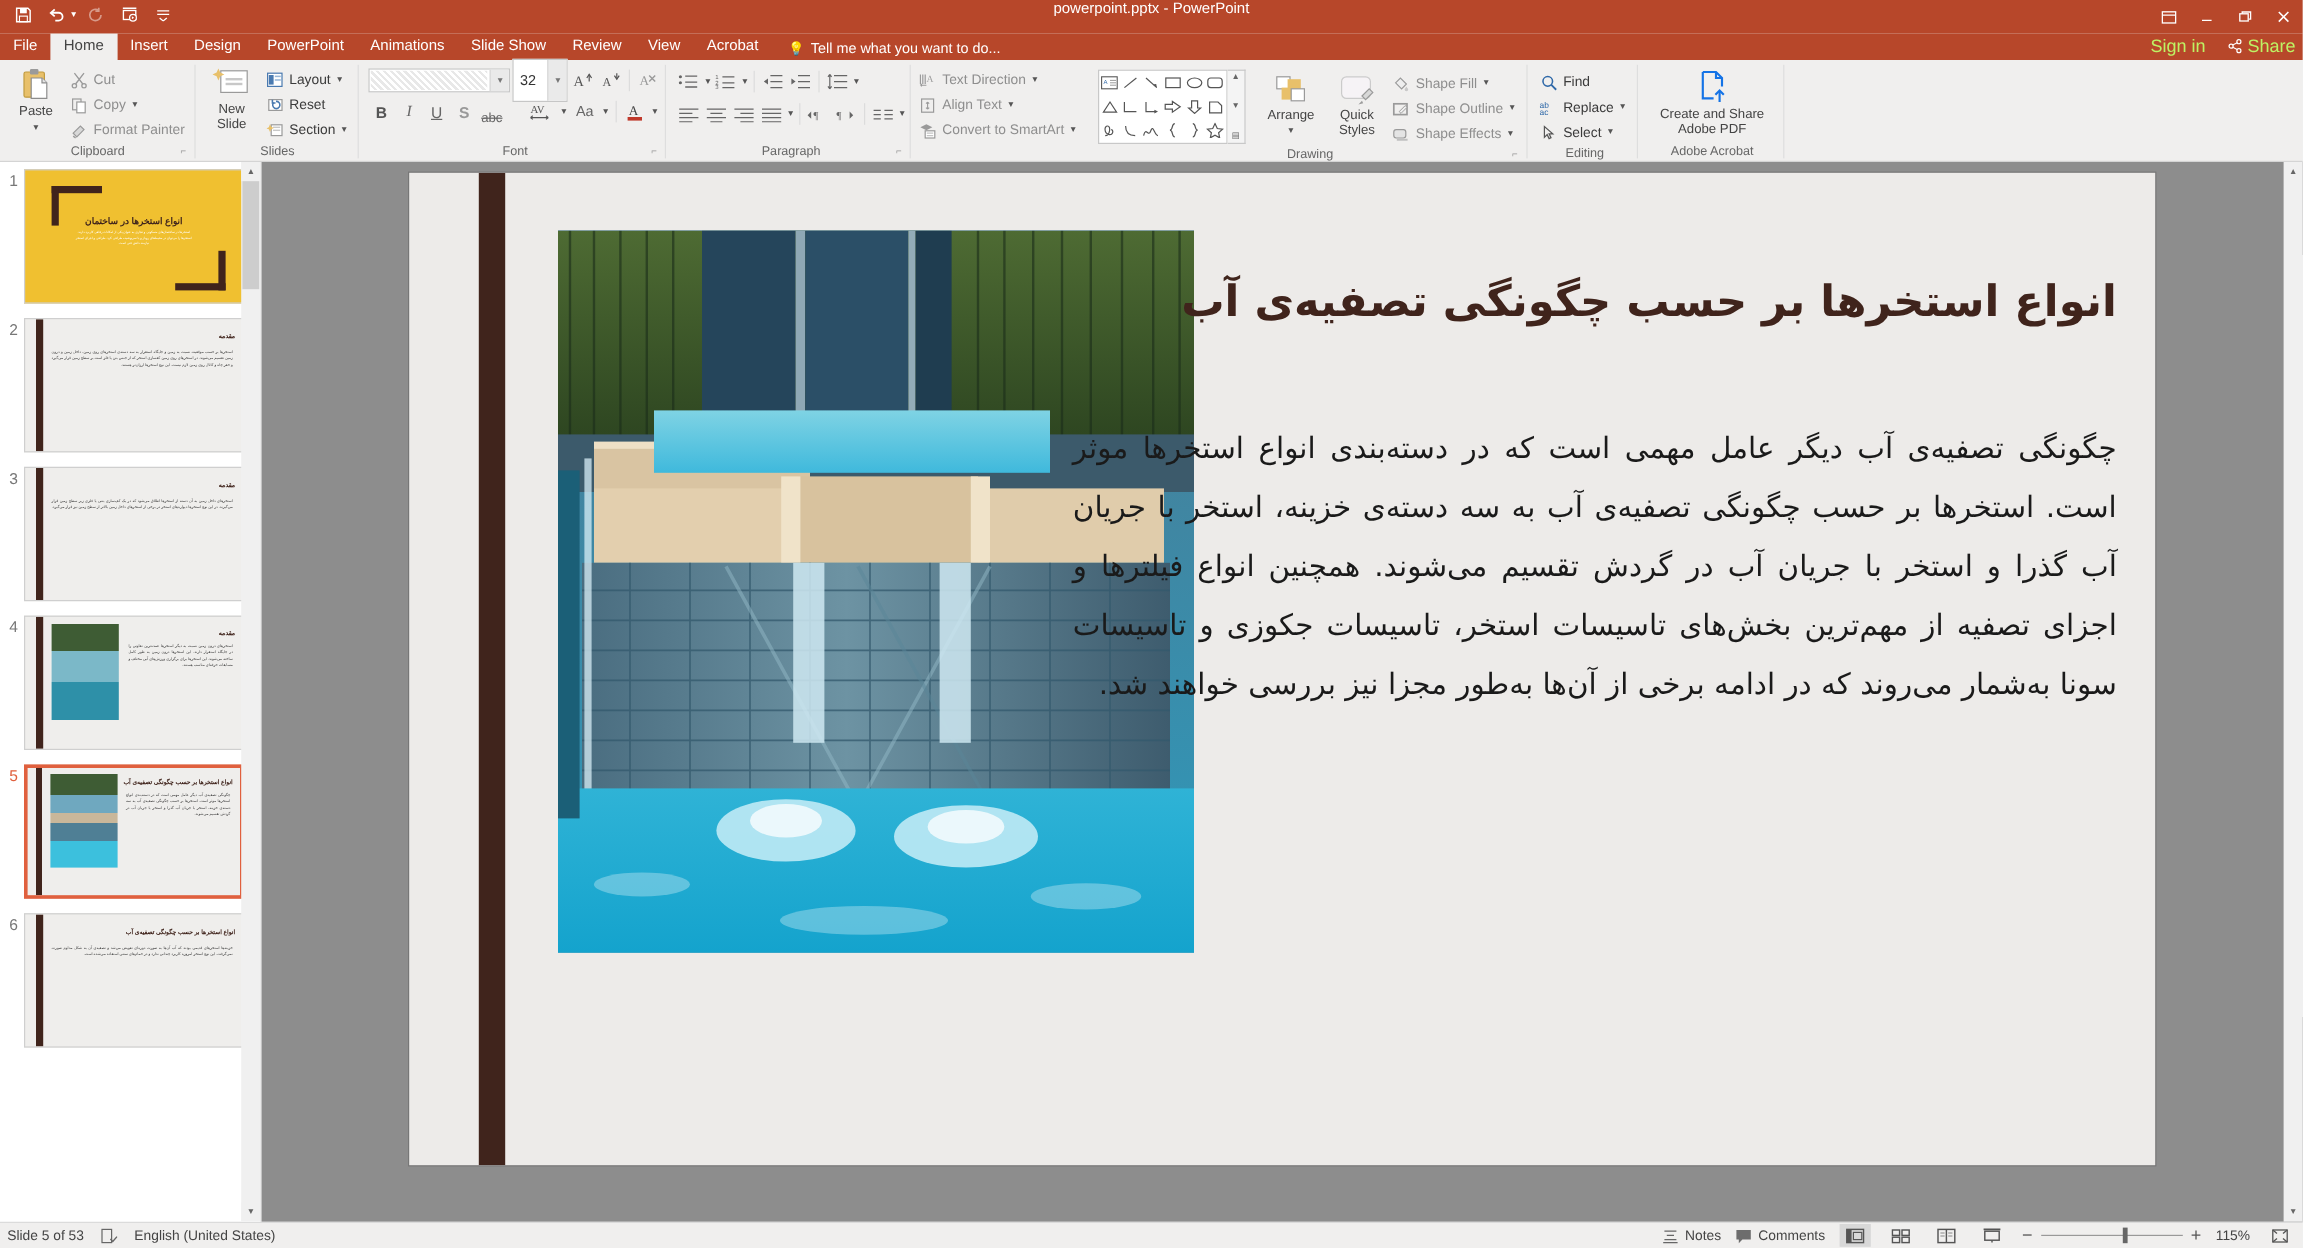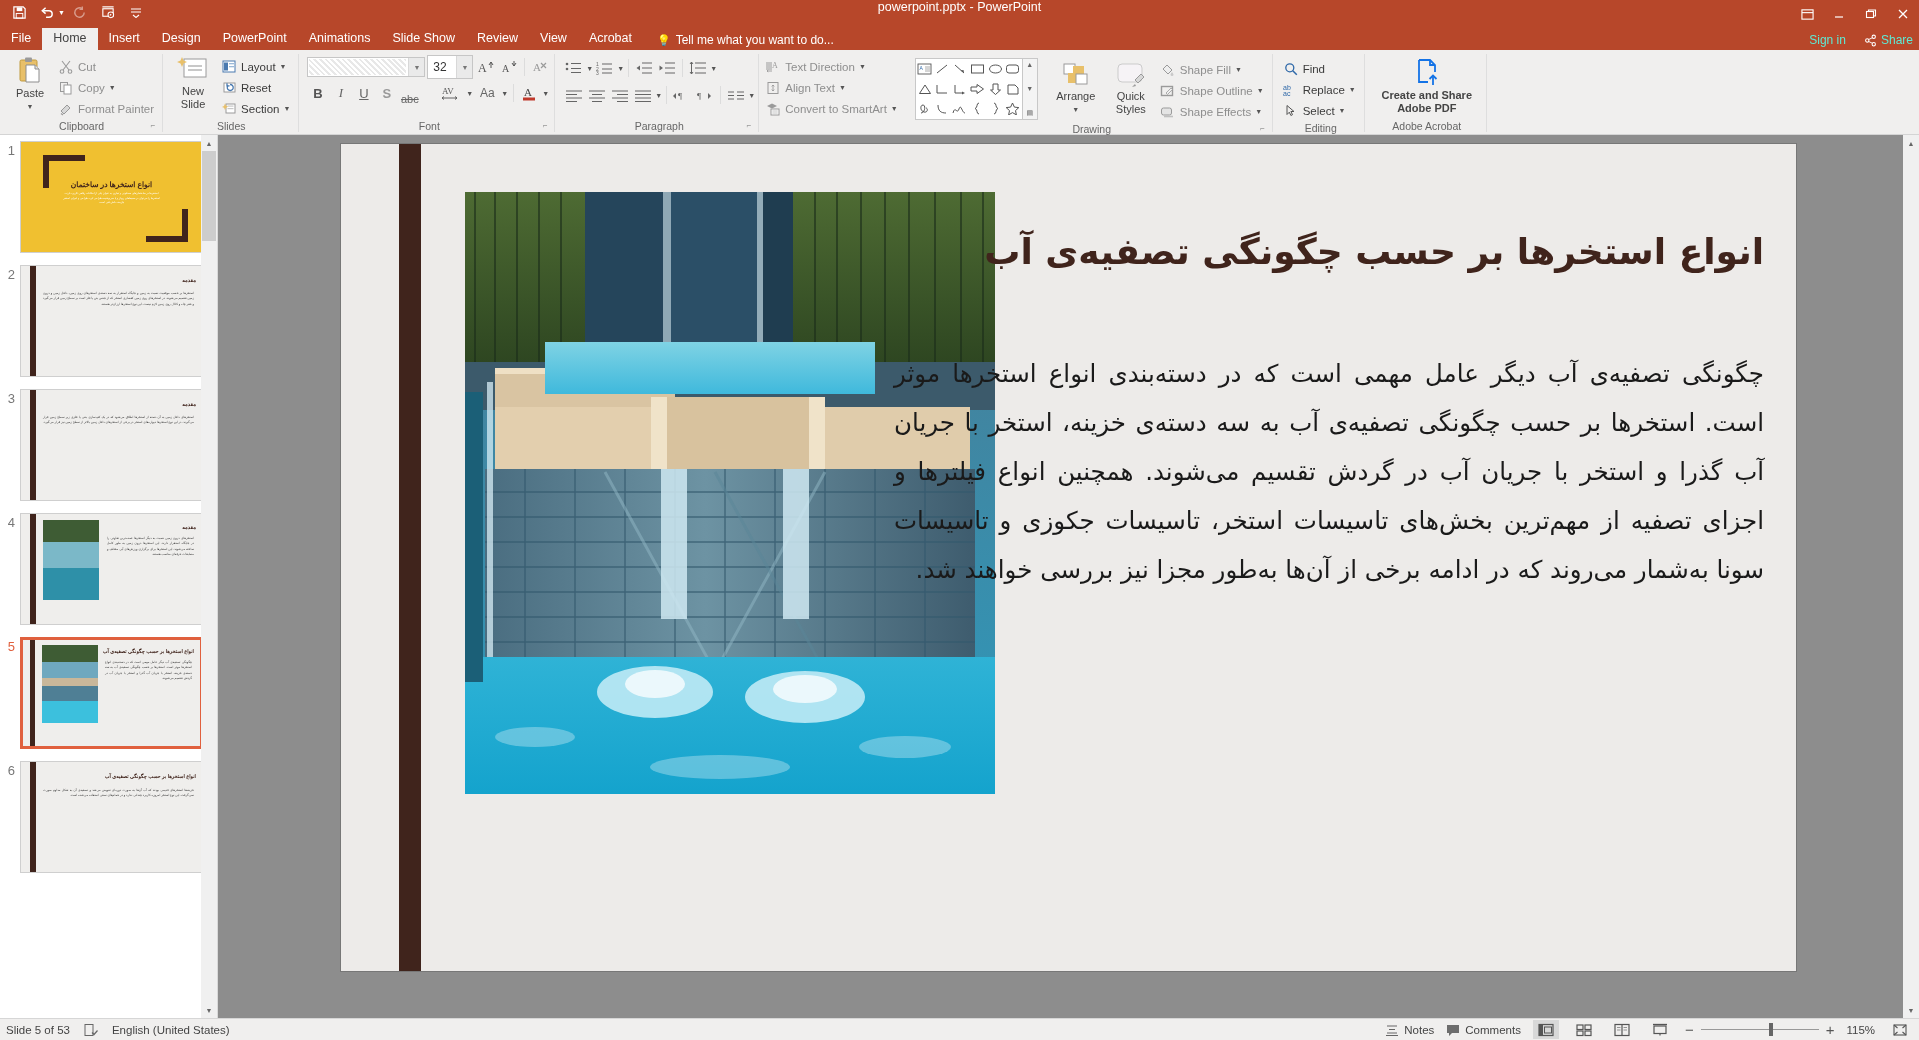--- a/index.html
+++ b/index.html
@@ -37,21 +37,21 @@
     font-size: 12.5px; color: #fff; padding: 2px 11px 4px; line-height: 16px;
     white-space: nowrap;
   }
   .tab.active { background: #f0efee; color: #444; }
   .tellme {
     color: #fff; font-size: 12px; display: flex; align-items: center; gap: 5px;
     margin-left: 14px; padding-bottom: 3px;
   }
   .tellme .bulb { font-size: 11px; }
   .signin-area { position: absolute; right: 6px; bottom: 3px; display: flex; gap: 18px; align-items: center; }
-  .signin-area span { color: #5eead4; font-size: 12px; display:flex; align-items:center; gap:4px;}
+  .signin-area span { color: #bef264; font-size: 15px; display:flex; align-items:center; gap:4px;}
 
   
   .ribbon {
     height: 85px; background: #f0efee; display: flex; align-items: stretch;
     border-bottom: 1px solid #d4d4d4; position: relative;
   }
   .rgroup { display: flex; flex-direction: column; position: relative; padding: 3px 4px 0; }
   .rgroup:after {
     content: ""; position: absolute; right: 0; top: 4px; bottom: 2px; width: 1px; background: #dedede;
   }
@@ -87,21 +87,21 @@
   .hatch {
     position:absolute; left:1px; top:1px; bottom:1px; right:18px;
     background-image: repeating-linear-gradient(45deg,#ffffff 0 2px,#e8e8e8 2px 4px);
   }
   .combo-arrow {
     position: absolute; right: 0; top: 0; bottom: 0; width: 16px; background: #eaeaea;
     display: flex; align-items: center; justify-content: center; font-size: 7px; color: #777;
     border-left: 1px solid #d8d8d8;
   }
   .fontsize {
-    width: 46px; height: 24px; border: 1px solid #c6c6c6; background: #fff; position: relative;
+    width: 46px; height: 36px; border: 1px solid #c6c6c6; background: #fff; position: relative;
     display: flex; align-items: center; padding-left: 5px; font-size: 12px; color: #333;
   }
   .fbtn {
     width: 21px; height: 21px; display: flex; align-items: center; justify-content: center;
     font-size: 13px; color: #666;
   }
   .fbtn.b { font-weight: bold; font-size: 13px; color:#555;}
   .sep-v { width: 1px; background: #dcdcdc; height: 18px; margin: 0 3px; align-self: center; }
 
   
@@ -761,21 +761,21 @@
         </div>
       </div>
     </div>
     <div class="rg-label">
       <span>Editing</span>
     </div>
   </div>
 
   <div class="rgroup" style="padding-left:6px;">
     <div class="rg-body" style="align-items:flex-start;">
-      <div class="bigbtn" style="width:112px;padding-top:4px;font-weight:bold;">
+      <div class="bigbtn" style="width:112px;padding-top:4px;">
         <svg width="30" height="32" viewBox="0 0 30 32">
           <path d="M7 3h11l5 5v7" fill="none" stroke="#1473e6" stroke-width="1.8"></path>
           <path d="M7 3v22h9" fill="none" stroke="#1473e6" stroke-width="1.8"></path>
           <path d="M18 3v5h5" fill="none" stroke="#1473e6" stroke-width="1.8"></path>
           <path d="M21 28v-9" stroke="#1473e6" stroke-width="1.8"></path>
           <path d="M17.5 22L21 18.5 24.5 22" fill="none" stroke="#1473e6" stroke-width="1.8"></path>
         </svg>
         <span class="lbl">Create and Share</span>
         <span class="lbl">Adobe PDF</span>
       </div>

